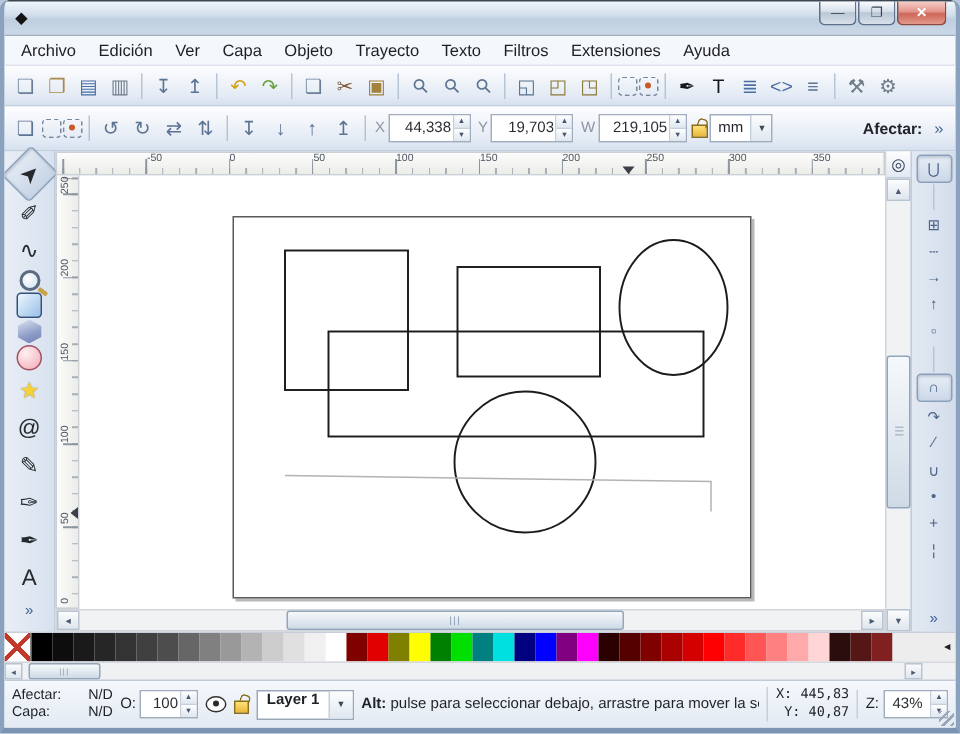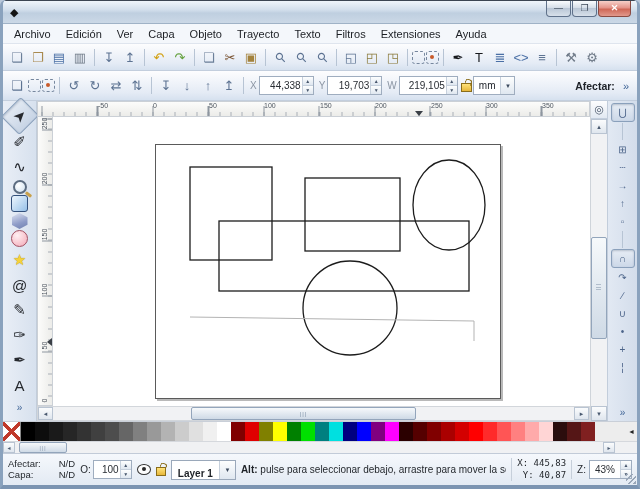--- a/index.html
+++ b/index.html
@@ -119,21 +119,21 @@
   
   .statusbar{height:31px;flex:0 0 auto;display:flex;align-items:center;gap:5px;padding:0 5px;
     background:linear-gradient(#f5f8fc,#e3eaf3);border-top:1px solid #c2cbd8;font-size:10px;color:#1f2328;position:relative;}
   .fs-block{display:grid;grid-template-columns:auto auto;column-gap:18px;row-gap:1px;font-size:9.5px;line-height:1.1;}
   .ostat{display:flex;align-items:center;gap:2px;}
   .ostat .spin input{width:24px;}
   .eye{width:13px;height:9px;border:1px solid #333;border-radius:50%;position:relative;background:#fdfdfd;}
   .eye::after{content:'';position:absolute;left:4px;top:2px;width:4px;height:4px;border-radius:50%;background:#2a2a2a;}
   .lockicon{width:9px;height:7px;background:linear-gradient(#ffe27a,#e7b73a);border:1px solid #8a6d1a;position:relative;margin-top:4px;}
   .lockicon::before{content:'';position:absolute;top:-5px;left:3px;width:5px;height:5px;border:1.5px solid #8a6d1a;border-bottom:none;border-radius:3px 3px 0 0;transform:rotate(18deg);}
-  .layersel{display:flex;height:18px;border:1px solid #9aa8ba;background:#fff;align-items:flex-end;}
+  .layersel{display:flex;height:18px;border:1px solid #9aa8ba;background:#fff;align-items:flex-start;}
   .layersel .lval{padding:0 6px;font-size:10px;font-weight:bold;color:#1d2126;white-space:nowrap;}
   .layersel .uarrow{width:15px;align-self:stretch;display:flex;align-items:center;justify-content:center;font-size:6px;color:#3c4a5e;border-left:1px solid #c6d0dc;background:linear-gradient(#fdfefe,#dfe7f0);}
   .statmsg{flex:1 1 auto;min-width:0;white-space:nowrap;overflow:hidden;font-size:10px;}
   .statmsg b{font-weight:bold;}
   .xyblock{flex:0 0 auto;font-size:9px;line-height:1.25;text-align:right;font-family:"DejaVu Sans Mono",monospace;border-left:1px solid #c6cfda;padding-left:5px;}
   .zblock{display:flex;align-items:center;gap:3px;border-left:1px solid #c6cfda;padding-left:5px;}
   .zblock .spin input{width:28px;text-align:center;}
   .grip{position:absolute;right:1px;bottom:1px;width:10px;height:10px;
     background:repeating-linear-gradient(135deg,#9aa7b8 0 1.5px,transparent 1.5px 4px);}
 </style>

